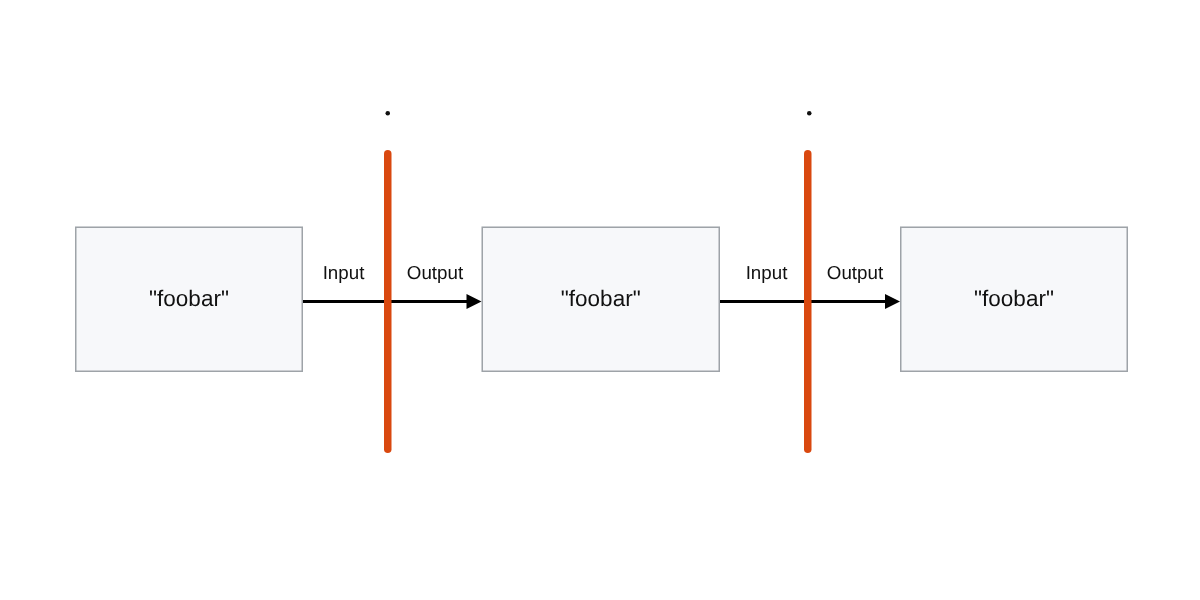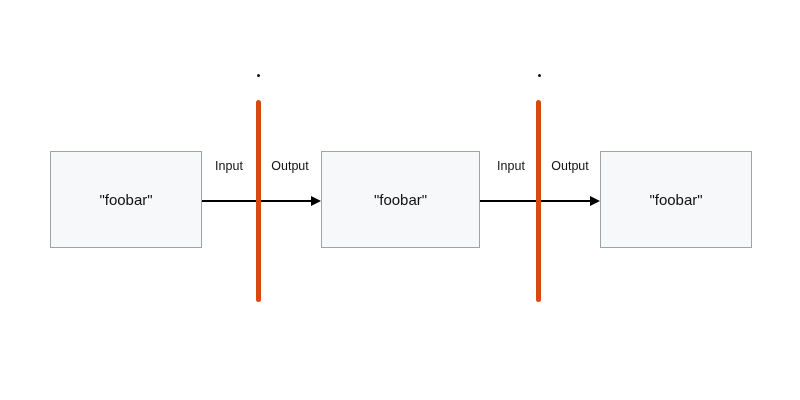--- a/index.html
+++ b/index.html
@@ -51,21 +51,21 @@
     height: 0;
     border-top: 5px solid transparent;
     border-bottom: 5px solid transparent;
     border-left: 10px solid var(--arrow, #000000);
   }
   .arrow-head-0 { left: 311px; }
   .arrow-head-1 { left: 590px; }
   
   .conn-label {
     position: absolute;
-    top: 158px;
+    top: 174px;
     font-size: 12.5px;
     line-height: 16px;
     color: var(--text, #111111);
     text-align: center;
     white-space: nowrap;
   }
   .input-0  { left: 202px; width: 54px; }
   .output-0 { left: 262px; width: 56px; }
   .input-1  { left: 484px; width: 54px; }
   .output-1 { left: 542px; width: 56px; }

